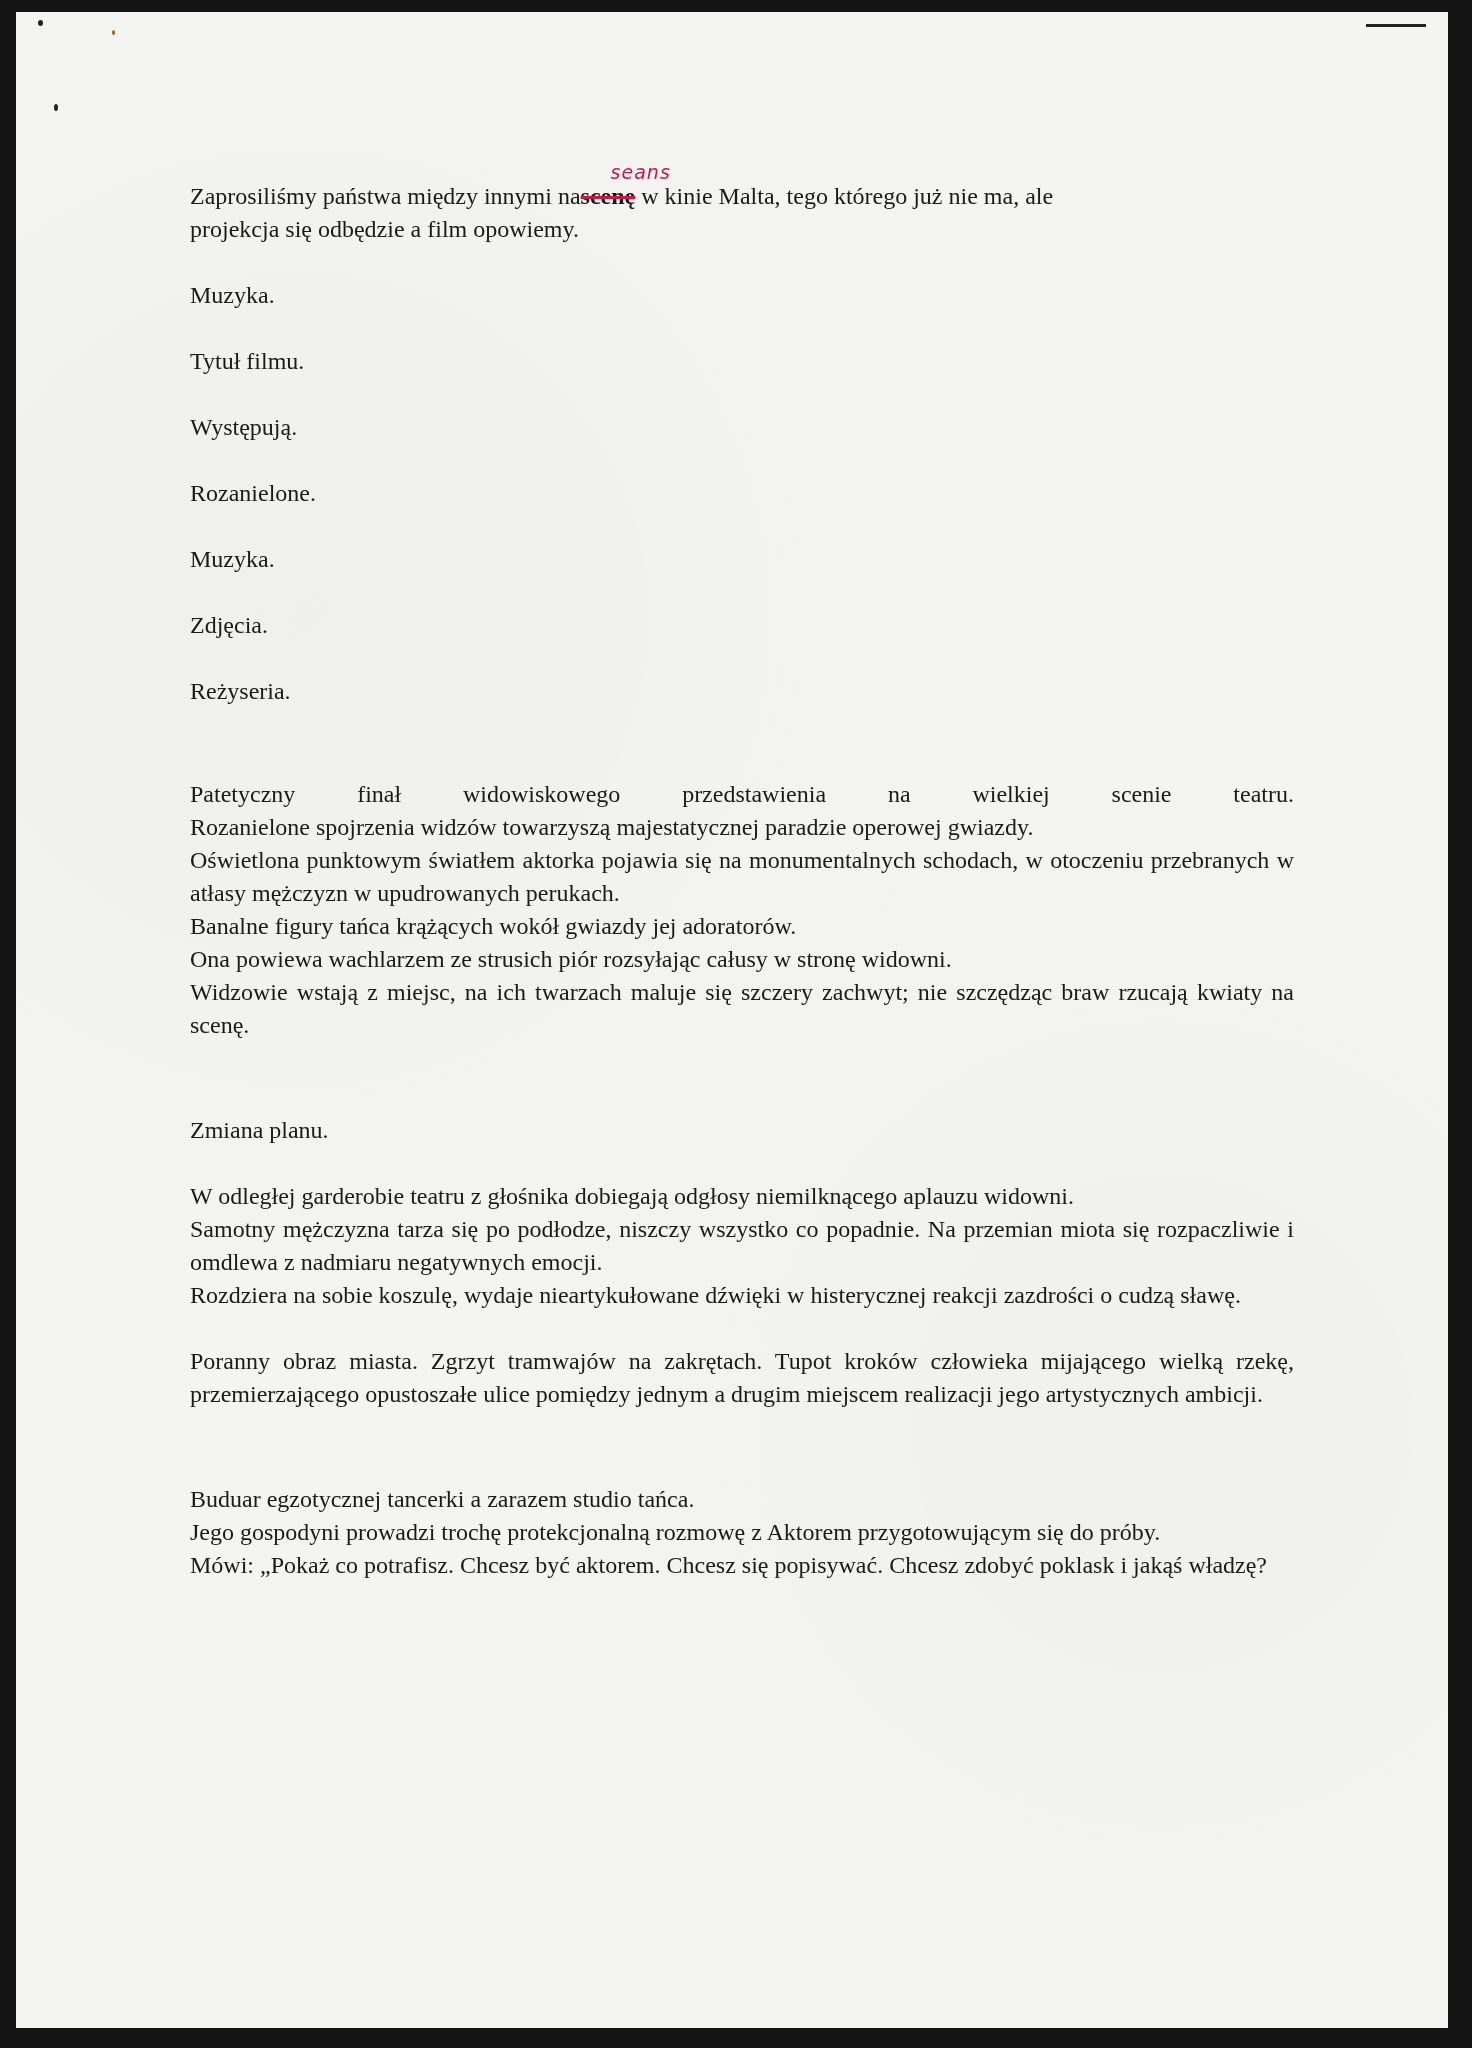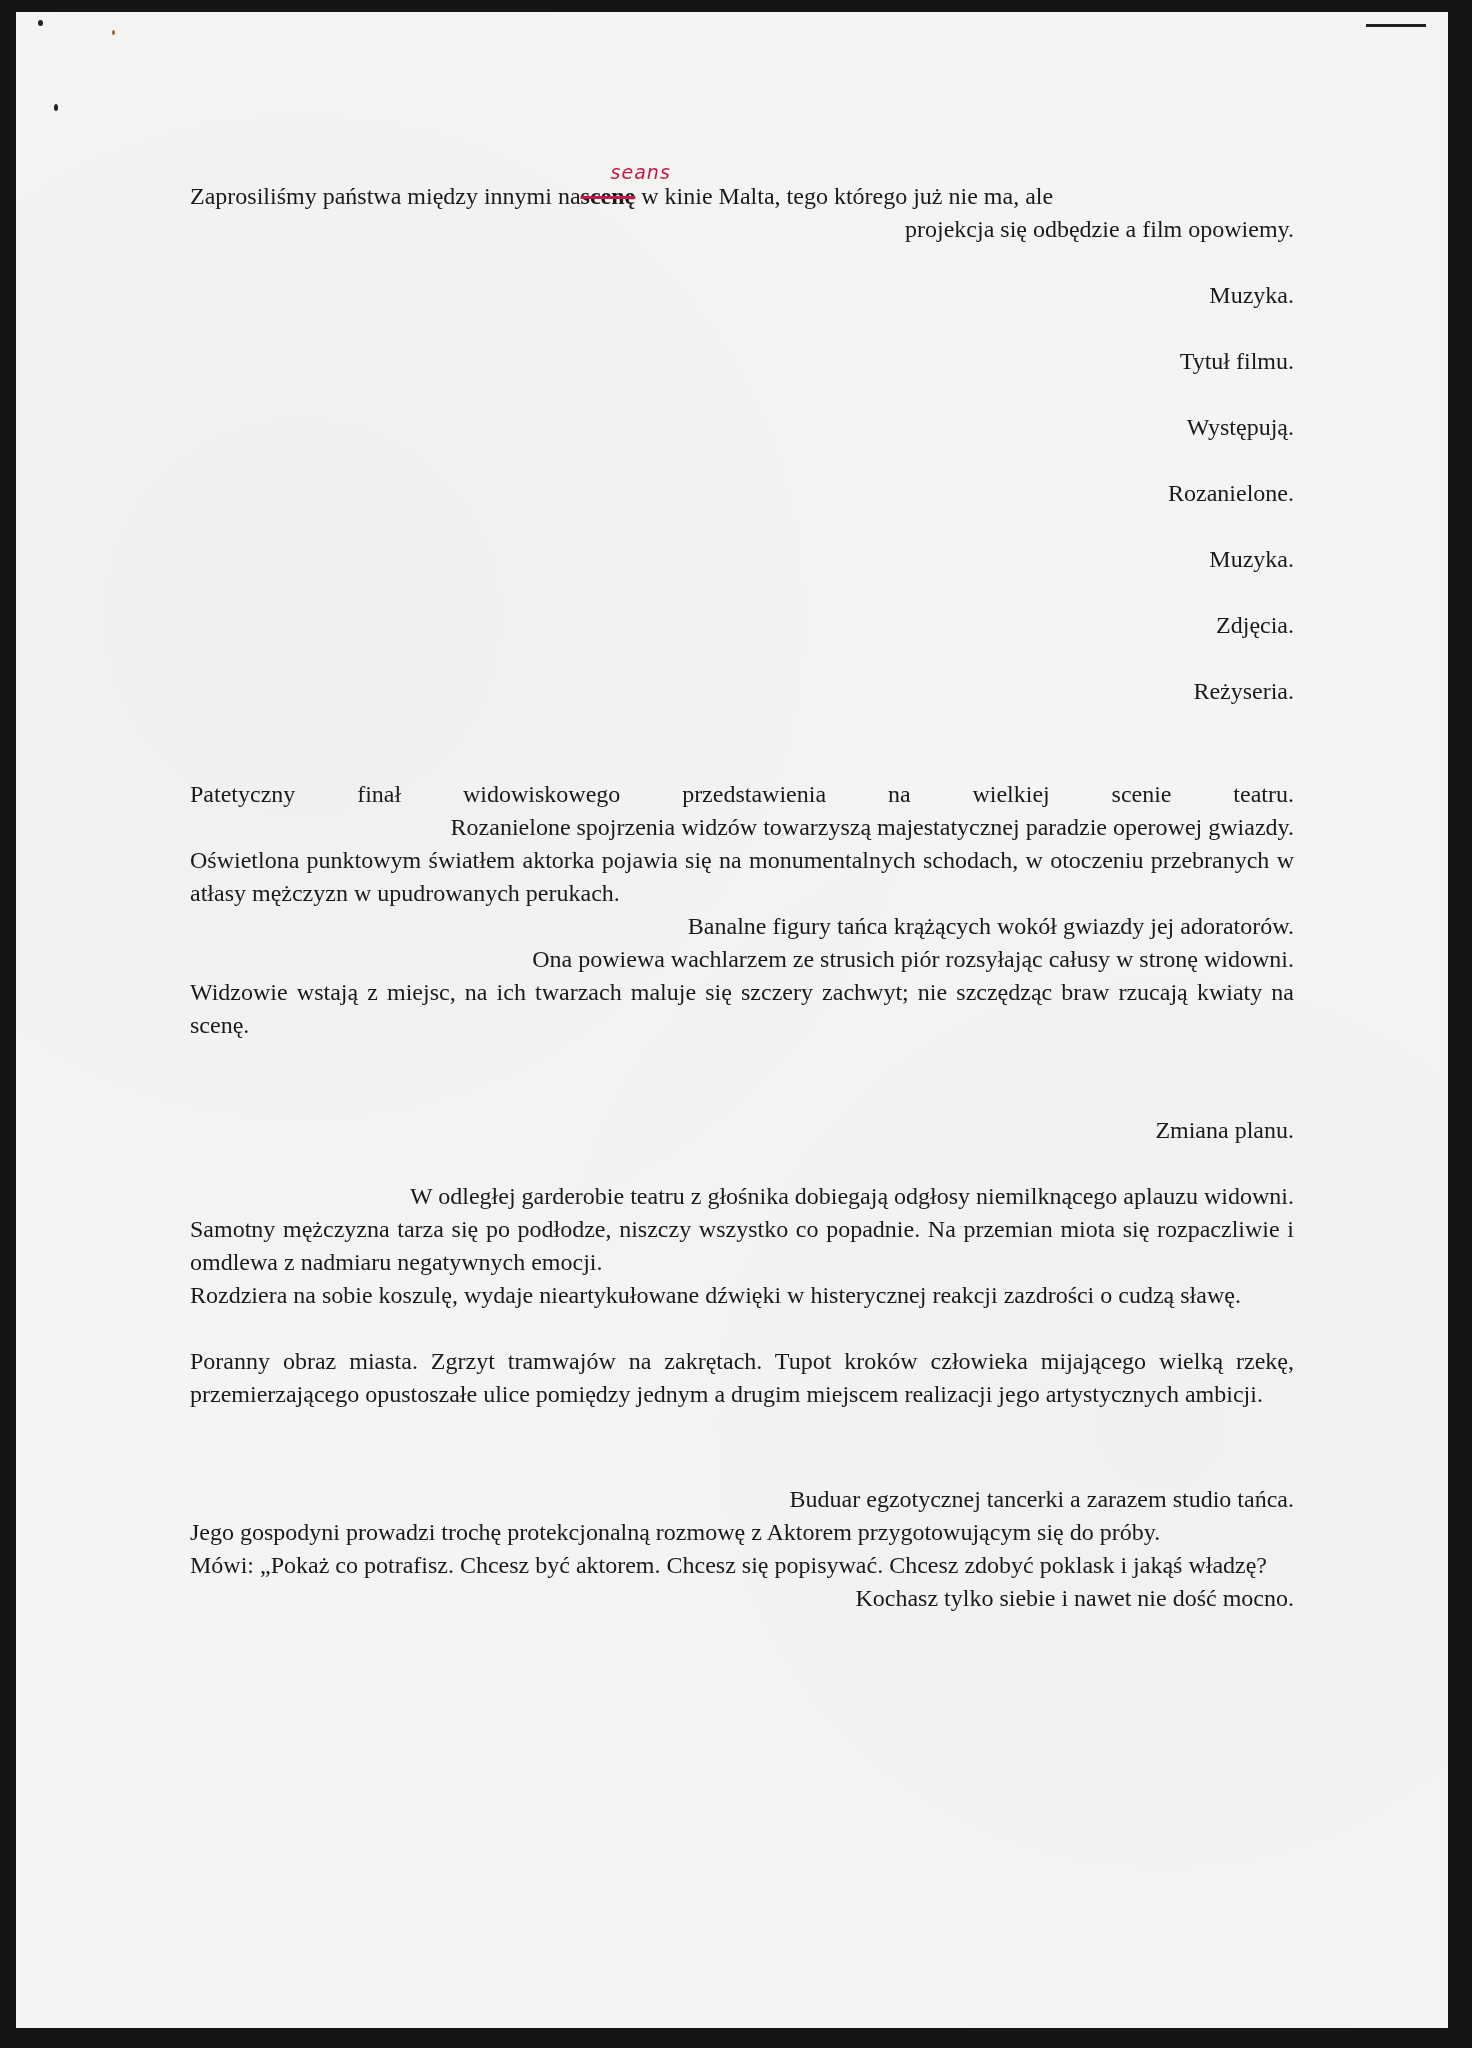--- a/index.html
+++ b/index.html
@@ -42,21 +42,21 @@
       position: absolute;
       left: 174px;
       top: 168px;
       width: 1104px;
       color: #1a1a1a;
       font-size: 24px;
       line-height: 33px;
     }
     .p {
       margin: 0;
-      text-align: right;
+      text-align: left;
     }
     .justify {
       text-align: justify;
       text-align-last: left;
     }
     .line-justify {
       text-align: justify;
       text-align-last: justify;
     }
     .gap-credit { margin-top: 33px; }
@@ -131,17 +131,16 @@
     </div>
 
     <div class="gap-credit">
       <p class="p justify">Poranny obraz miasta. Zgrzyt tramwajów na zakrętach. Tupot kroków człowieka mijającego wielką rzekę, przemierzającego opustoszałe ulice pomiędzy jednym a drugim miejscem realizacji jego artystycznych ambicji.</p>
     </div>
 
     <div class="gap-big">
       <p class="p">Buduar egzotycznej tancerki a zarazem studio tańca.</p>
       <p class="p justify">Jego gospodyni prowadzi trochę protekcjonalną rozmowę z Aktorem przygotowującym się do próby.</p>
       <p class="p justify">Mówi: „Pokaż co potrafisz. Chcesz być aktorem. Chcesz się popisywać. Chcesz zdobyć poklask i jakąś władzę?</p>
-      <p class="p">Kochasz tylko siebie i nawet nie dość mocno.</p>
     </div>
 
   </div>
 </div>
 
 </body></html>

